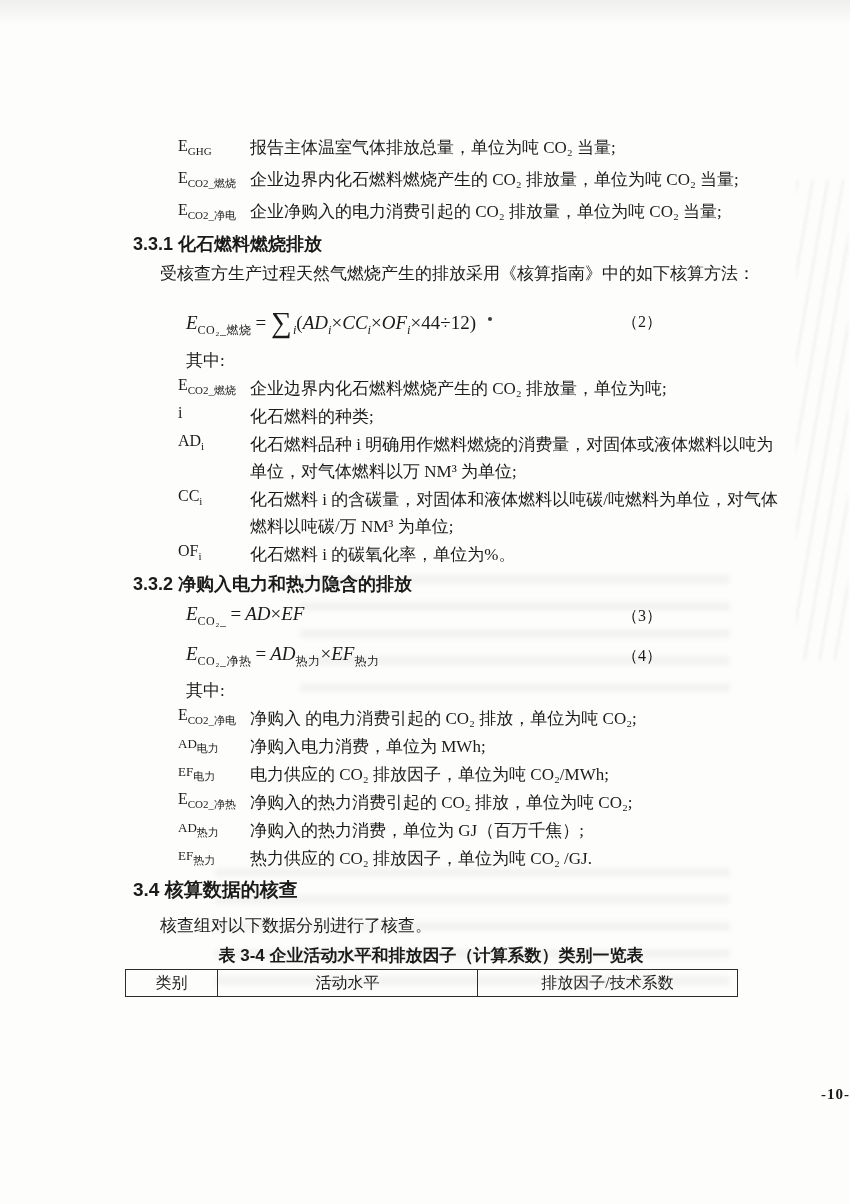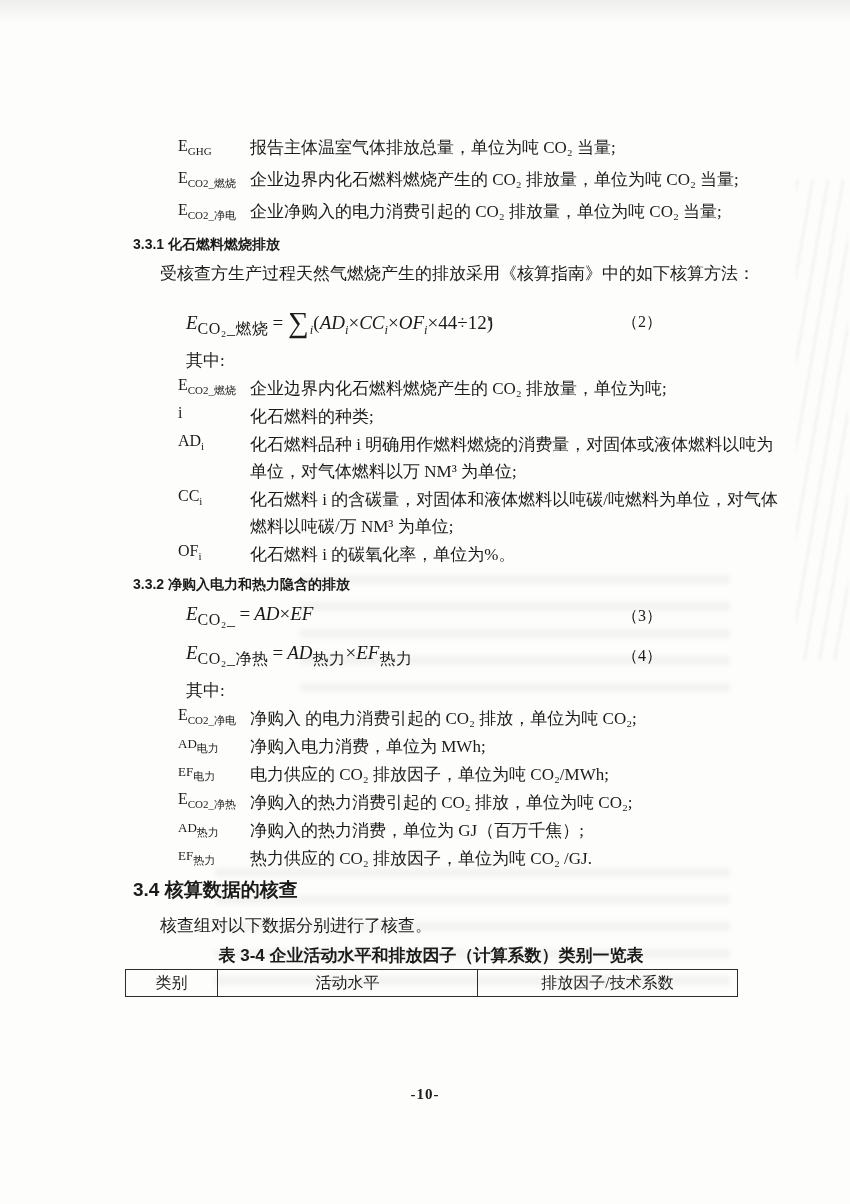--- a/index.html
+++ b/index.html
@@ -31,56 +31,56 @@
   .lbl-base{font-size:16px;}
   .lbl-sub{font-size:11px;}
   .desc{flex:1;line-height:27px;}
   .top-list .def-row{margin-bottom:8px;}
   .top-list .desc{line-height:24px;}
   .def-block .def-row{margin-bottom:1px;}
   .small-base .lbl-base{font-size:13px;}
 
   
   .sec{font-family:"Liberation Sans","DejaVu Sans",sans-serif;font-weight:700;margin:0;}
-  .sec-sub{font-size:14px;line-height:25px;margin:4px 0 3px 13px;}
+  .sec-sub{font-size:18px;line-height:25px;margin:4px 0 3px 13px;}
   .sec-main{font-size:19px;line-height:28px;margin:4px 0 8px 13px;}
 
   
   .para{margin:0;line-height:28px;}
   .indent{text-indent:40px;}
 
   
   .formula-row{position:relative;display:flex;align-items:center;padding-left:66px;}
   .f2{height:44px;margin-top:12px;}
   .f3{height:32px;margin-top:2px;}
   .f4{height:36px;margin-top:6px;}
   .fx{font-style:italic;font-size:19px;white-space:nowrap;}
   .f-up{font-style:normal;}
   .f-eq{font-style:normal;padding:0 4px;}
   .sigma{font-style:normal;font-size:29px;line-height:1;position:relative;top:3px;margin:0 1px;}
   .f-sub{font-size:12.5px;font-style:italic;}
-  .f-sub-cjk{font-size:16px;font-style:normal;letter-spacing:0.5px;}
+  .f-sub-cjk{font-size:12px;font-style:normal;letter-spacing:0.5px;}
   .eq-num{position:absolute;left:502px;top:50%;transform:translateY(-50%);
     font-style:normal;font-size:16px;}
 
   .where{padding-left:66px;line-height:25px;margin:4px 0 2px 0;}
 
   
   .t34-title{width:612px;margin:4px 0 2px 5px;text-align:center;
     font-family:"Liberation Sans","DejaVu Sans",sans-serif;font-weight:700;
     font-size:17px;line-height:23px;}
   table.t34{border-collapse:collapse;margin-left:5px;width:612px;table-layout:fixed;}
   table.t34 th{border:1.7px solid #2c2c2c;height:26px;padding:0;
     font-weight:400;font-size:16px;text-align:center;}
   .col-cat{width:92px;}
   .col-act{width:260px;}
   .col-ef{width:260px;}
 
   
-  .page-number{position:absolute;top:1086px;left:0;width:850px;text-align:center;
+  .page-number{position:absolute;top:1086px;left:0;width:850px;text-align:right;
     font-size:15px;font-weight:700;letter-spacing:1px;z-index:1;}
 </style>
 </head>
 <body>
 
 <div class="artifact artifact-top"></div>
 <div class="artifact artifact-right"></div>
 <div class="artifact ghost ghost1"></div>
 <div class="artifact ghost ghost2"></div>
 <div class="stray-dot"></div>

